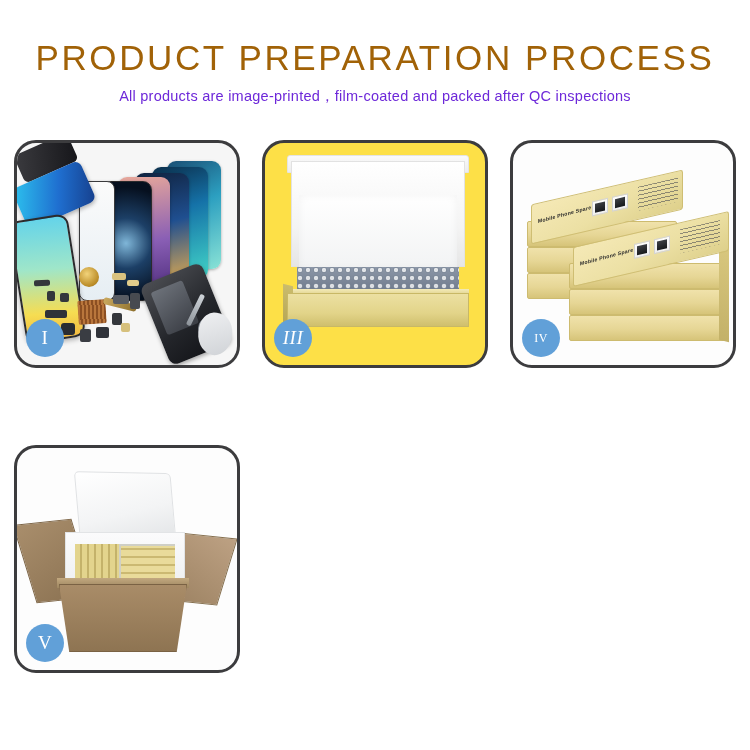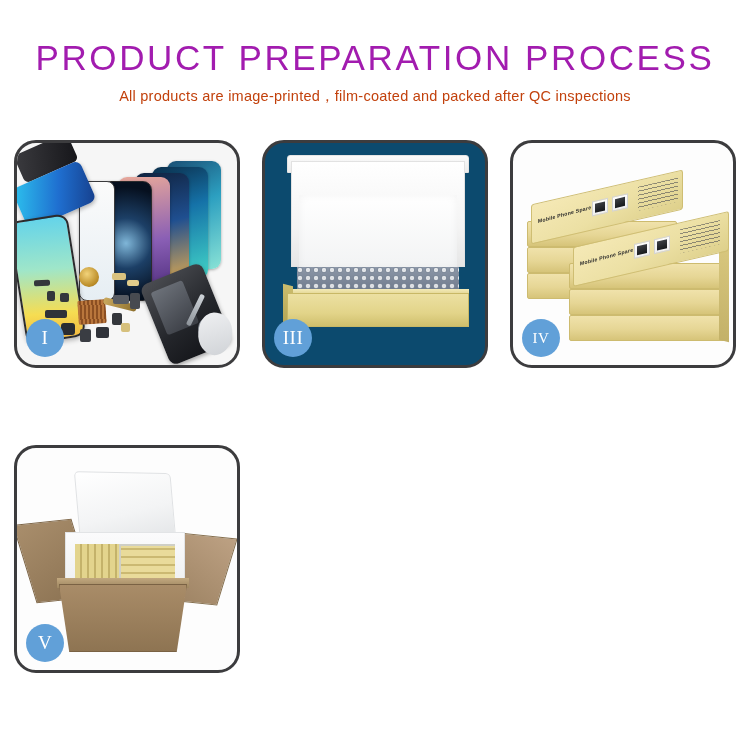--- a/index.html
+++ b/index.html
@@ -7,26 +7,26 @@
     width: 750px; height: 750px;
     background: #ffffff;
     font-family: "Liberation Sans", sans-serif;
     overflow: hidden;
   }
   .page { position: relative; width: 750px; height: 750px; background: #fff; }
 
   
   .header { padding-top: 38px; text-align: center; }
   .title {
-    font-size: 35px; font-weight: 400; color: #a21caf;
+    font-size: 35px; font-weight: 400; color: #a16207;
     letter-spacing: 2.6px; line-height: 40px; white-space: nowrap;
   }
   .subtitle {
     margin-top: 9px; font-size: 14.5px; font-weight: 400;
-    color: #c2410c; letter-spacing: .25px; white-space: nowrap;
+    color: #6d28d9; letter-spacing: .25px; white-space: nowrap;
   }
 
   
   .grid {
     position: absolute; left: 14px; top: 140px;
     width: 722px;
     display: grid;
     grid-template-columns: repeat(3, 226px);
     grid-template-rows: repeat(2, 228px);
     column-gap: 22px; row-gap: 77px;
@@ -43,21 +43,21 @@
   .badge {
     position: absolute; left: 9px; bottom: 8px;
     width: 38px; height: 38px; border-radius: 50%;
     background: #61a0d8;
     color: #fff;
     font-family: "Liberation Serif", serif;
     font-size: 19px; letter-spacing: .5px;
     display: flex; align-items: center; justify-content: center;
     z-index: 40;
   }
-  .badge.wide { font-size: 15px; }
+  .badge.wide { font-size: 12px; }
 
   
   .p1 { background: #f6f6f6; }
   .scr {
     position: absolute; border-radius: 9px;
     box-shadow: 0 1px 3px rgba(0,0,0,.32);
     overflow: hidden;
   }
   .s-far   { width: 54px; height: 108px; left: 150px; top: 18px;
              background: linear-gradient(150deg,#1a4e74 0%,#2c9fc0 45%,#8ae3d6 100%); }
@@ -182,21 +182,21 @@
     position: absolute; inset: 0;
     background:
       radial-gradient(circle at 4px 4px, rgba(255,255,255,.9) 2.4px, rgba(170,182,192,.35) 3.2px, transparent 3.8px) 0 0/11px 11px;
   }
   .bag-top-film {
     position:absolute; left: 46px; top: 4px; width: 128px; height: 14px;
     background: linear-gradient(180deg,#f4f6f7,#e3e7ea); border-radius: 4px 4px 0 0;
   }
 
   
-  .p3 { background: #0c4a6e; }
+  .p3 { background: #fde047; font-style: italic; }
   .b3-lid {
     position: absolute; left: 26px; top: 18px; width: 174px; height: 106px;
     background: linear-gradient(180deg,#ffffff 0%,#f4f4f4 62%,#e6e6e6 100%);
     border: 1px solid #e2e2e2;
   }
   .b3-lid-flap {
     position: absolute; left: 22px; top: 12px; width: 182px; height: 18px;
     background: linear-gradient(180deg,#fafafa,#ededed);
     border: 1px solid #e4e4e4;
     border-radius: 3px 3px 0 0;

